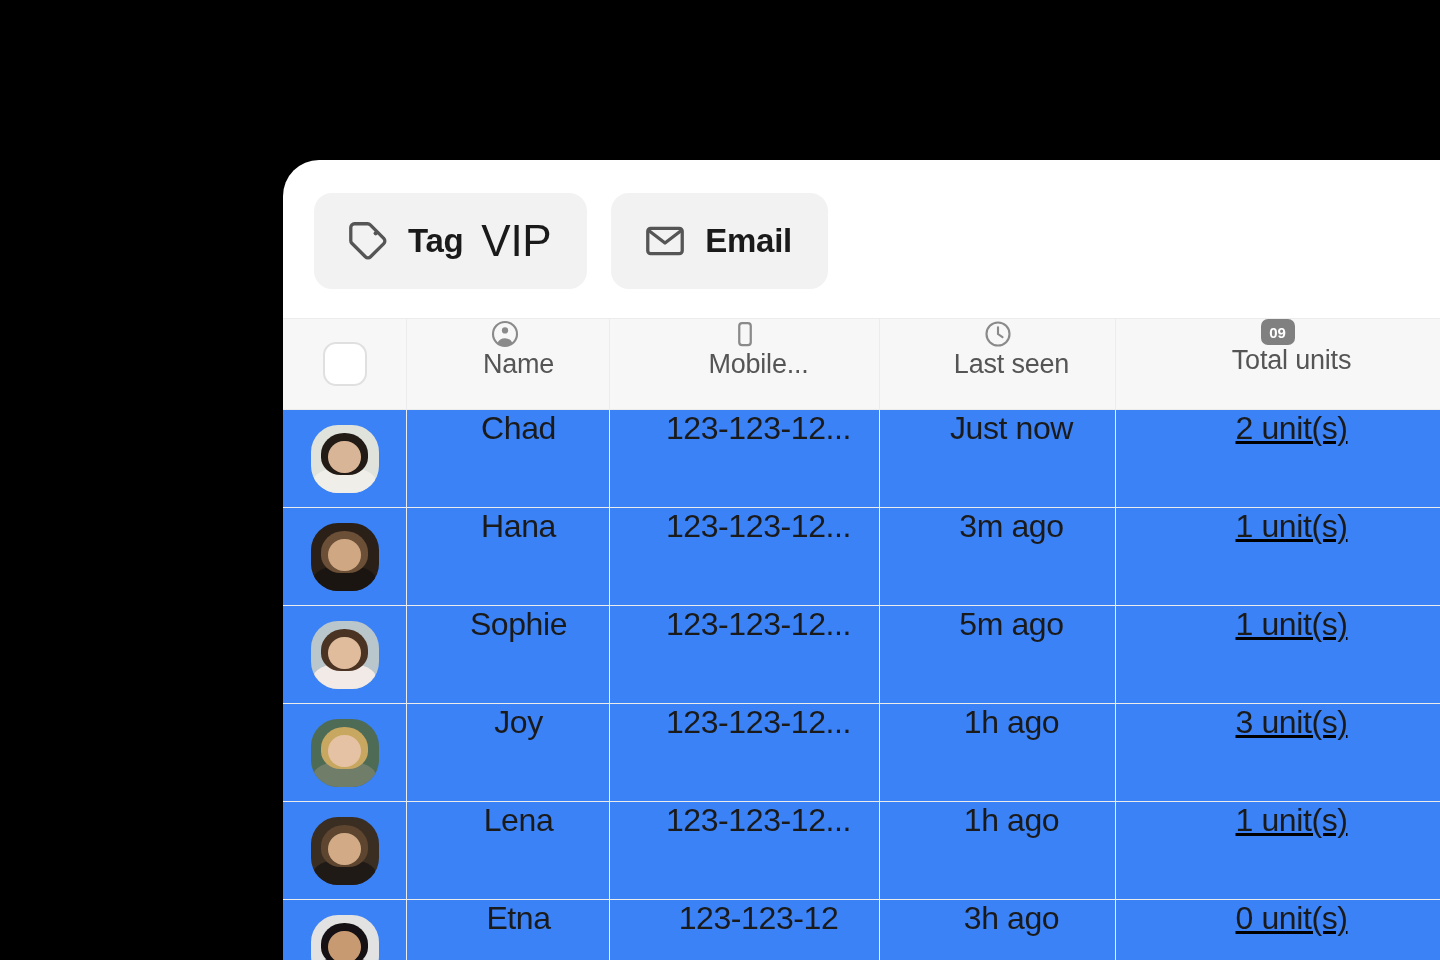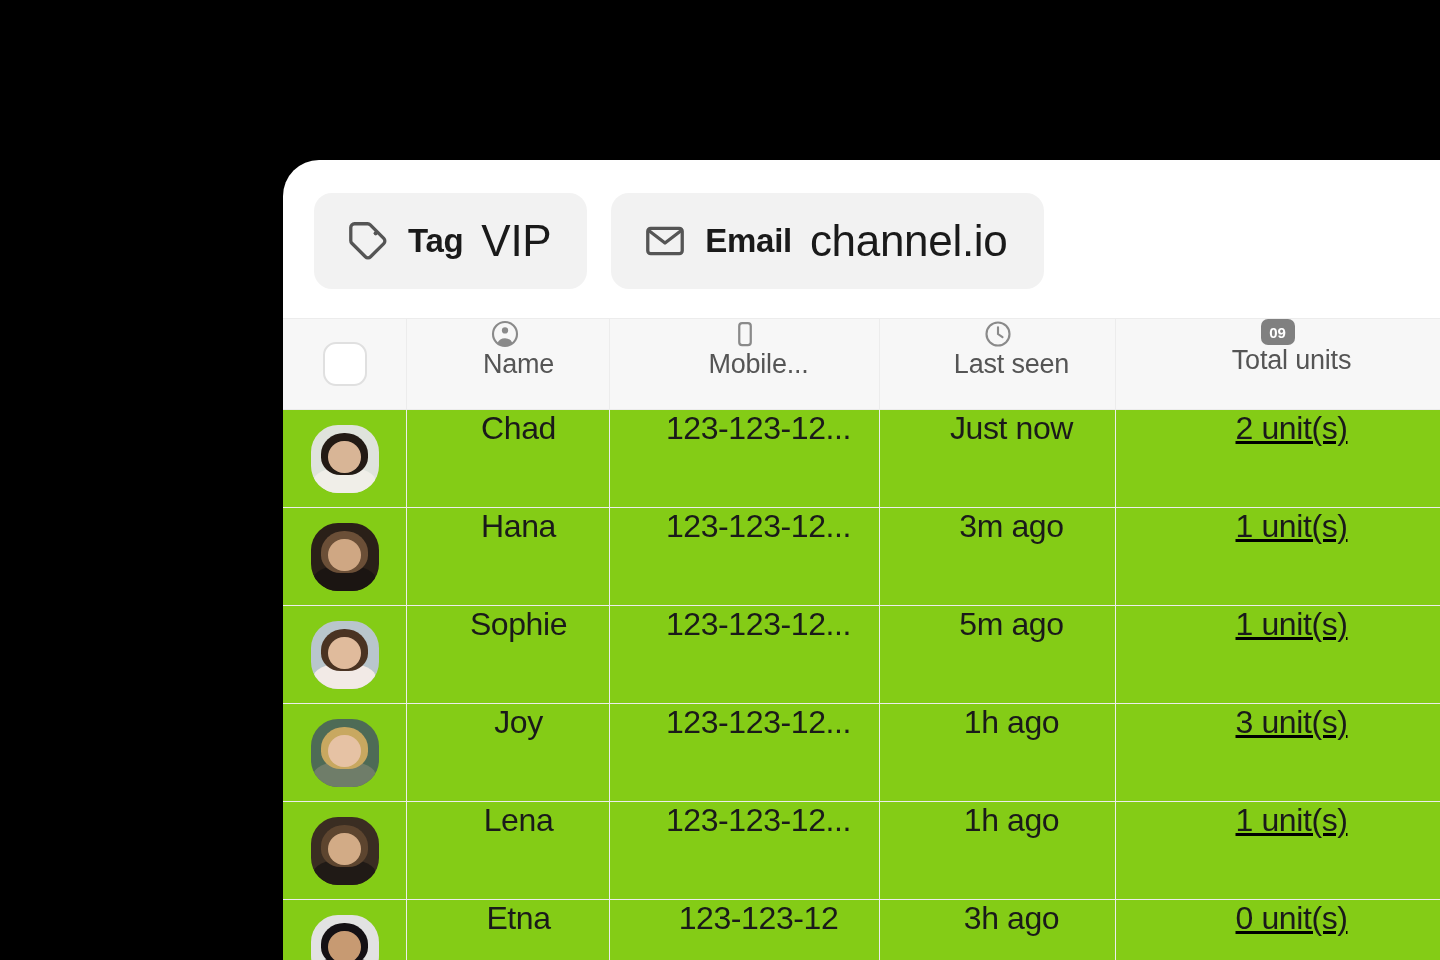--- a/index.html
+++ b/index.html
@@ -110,21 +110,21 @@
     justify-content:center;
     font-size:15px;
     font-weight:700;
     color:#ffffff;
     letter-spacing:0px;
   }
 
   .trow {
     display:flex;
     height:98px;
-    background:#84cc16;
+    background:#3b82f6;
     border-bottom:1px solid #ececec;
   }
   .col-name.td  { padding-left:21px; }
   .col-mobile.td{ padding-left:28px; }
   .col-seen.td  { padding-left:28px; }
   .col-units.td { padding-left:27px;text-decoration:underline; }
 
   .cell-text {
     font-size:32px;
     font-weight:400;
@@ -167,21 +167,20 @@
     </div>
 
     <div class="chip">
       <span class="ico">
         <svg width="44" height="44" viewBox="0 0 24 24" fill="none" stroke="#555" stroke-width="1.8" stroke-linecap="round" stroke-linejoin="round">
           <rect x="2.6" y="5.1" width="18.8" height="13.8" rx="1.6"></rect>
           <path d="M3.3 6.4 12 13.1l8.7-6.7"></path>
         </svg>
       </span>
       <span class="chip-key">Email</span>
-      <span class="chip-val">channel.io</span>
     </div>
 
   </div>
 
   <div id="table">
 
     <div class="thead">
 
       <div class="th col-check">
         <div class="checkbox"></div>

